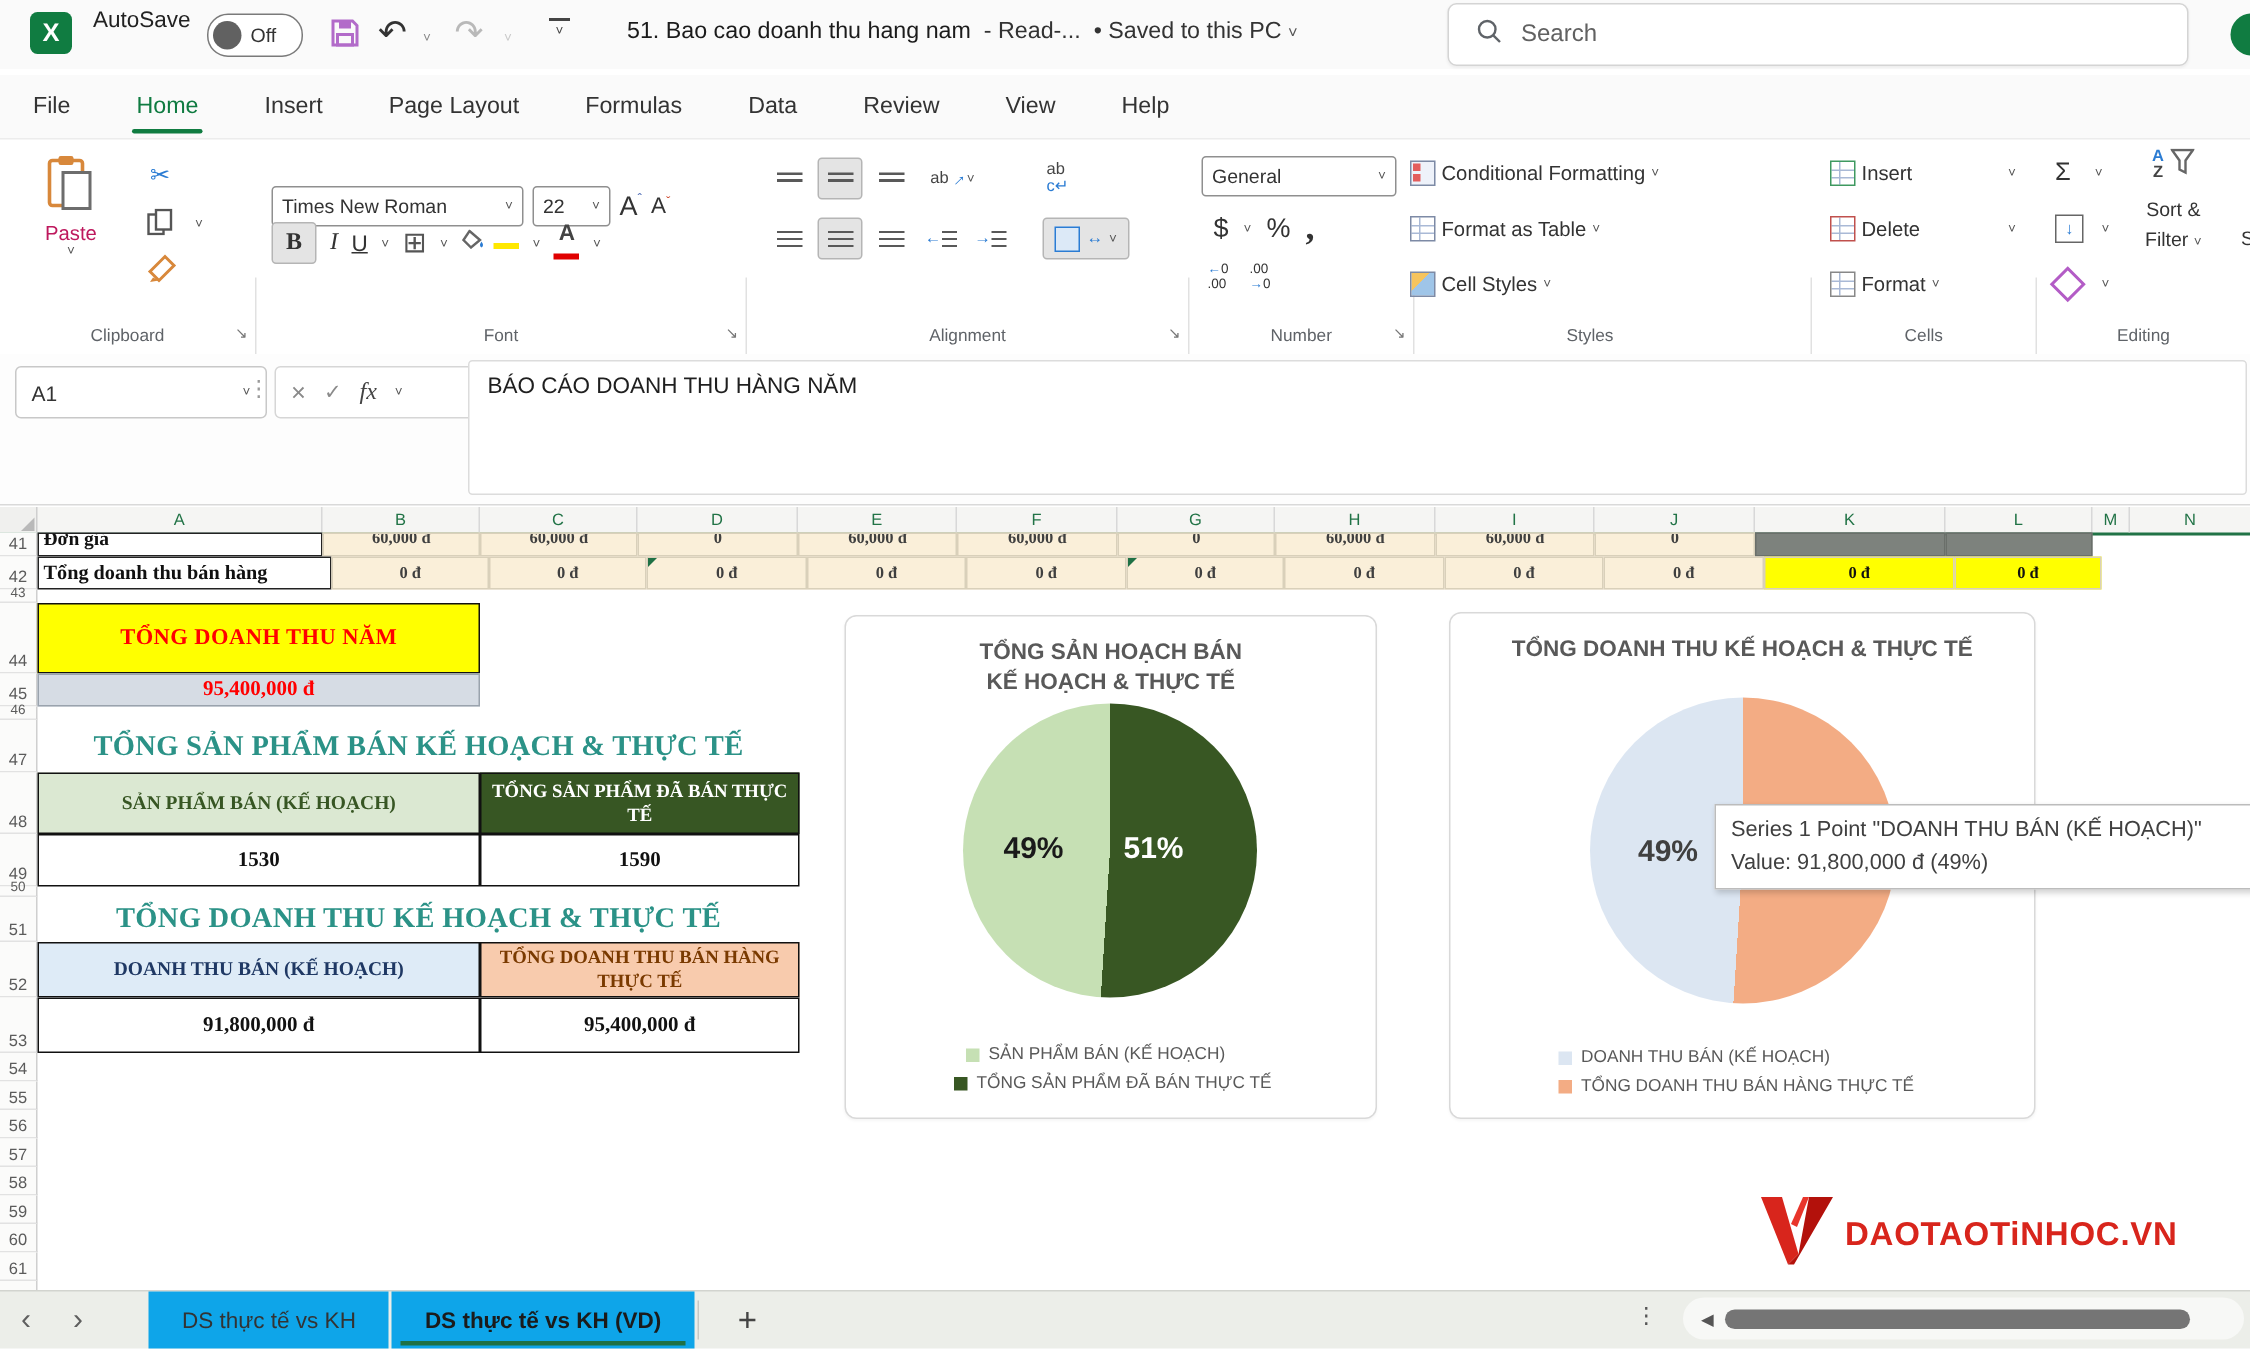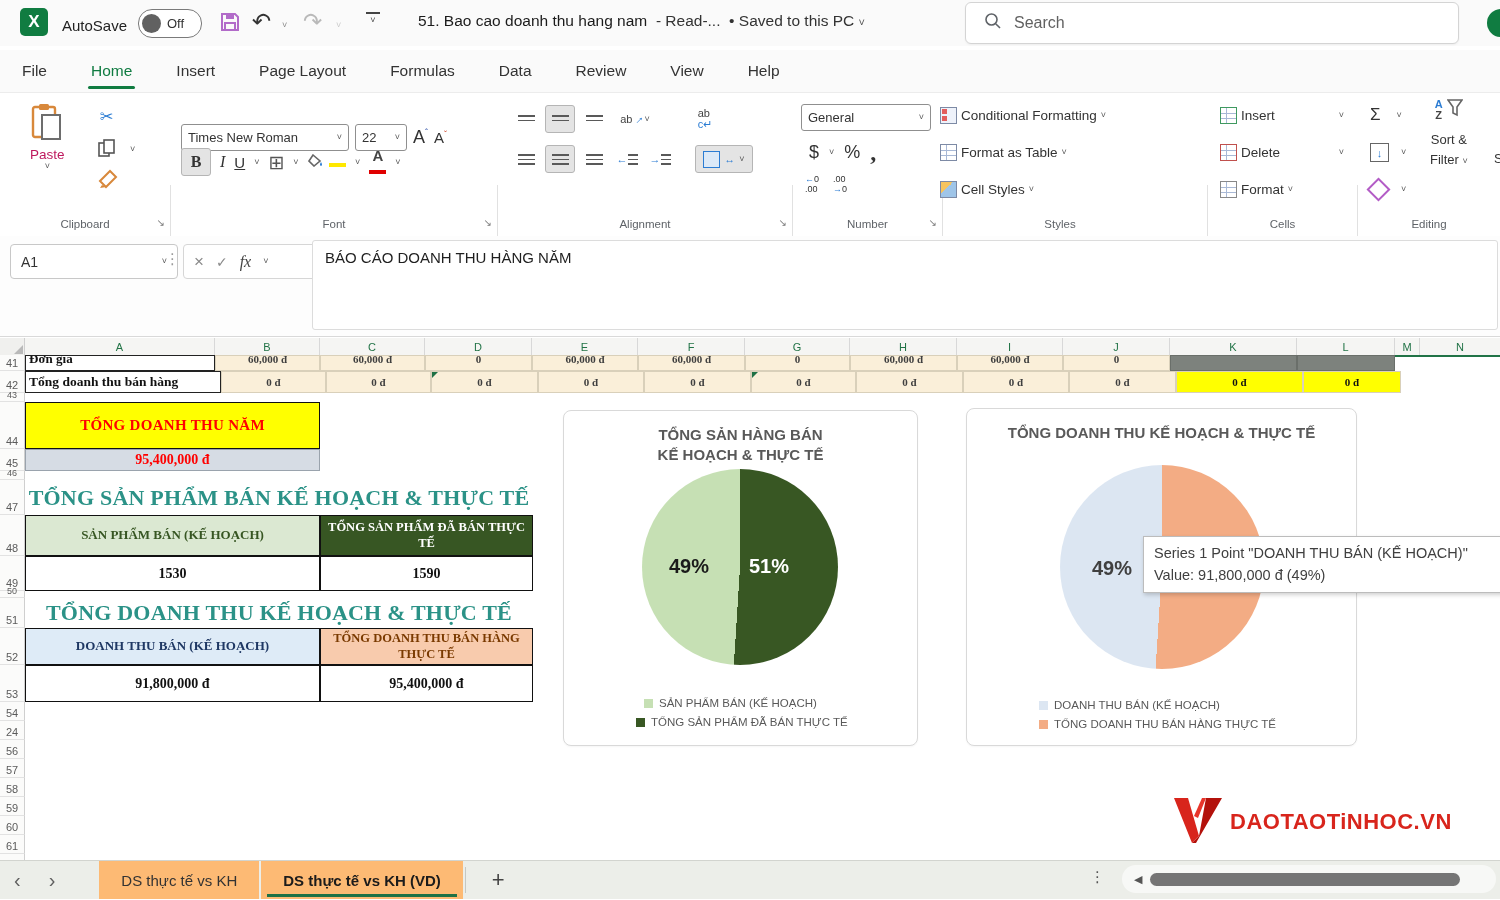--- a/index.html
+++ b/index.html
@@ -7,21 +7,21 @@
        font-family:"Liberation Sans","DejaVu Sans",sans-serif;color:#333;position:relative;}
   .abs{position:absolute;}
   .flex{display:flex;align-items:center;}
   .chev{font-size:9px;color:#555;line-height:1;}
   .sep-v{width:1px;background:#e1e1e1;position:absolute;top:92px;height:138px;}
 
   
   #titlebar{left:0;top:0;width:1500px;height:46px;background:#fafafa;}
   #xl-icon{left:20px;top:8px;width:28px;height:28px;background:#107C41;border-radius:5px;
            color:#fff;font-weight:bold;font-size:17px;display:flex;align-items:center;justify-content:center;}
-  #autosave-lbl{left:62px;top:17px;font-size:15px;color:#222;}
+  #autosave-lbl{left:62px;top:5px;font-size:15px;color:#222;}
   #autosave-toggle{left:138px;top:9px;width:62px;height:27px;border:1px solid #7a7a7a;border-radius:14px;background:#fff;display:flex;align-items:center;}
   #autosave-knob{width:19px;height:19px;border-radius:50%;background:#616161;margin-left:3px;}
   #autosave-state{font-size:13px;color:#333;margin-left:6px;}
   #undo-btn{left:252px;top:8px;font-size:23px;color:#333;}
   #redo-btn{left:303px;top:8px;font-size:23px;color:#b9b9b9;}
   .qat-chev{top:20px;font-size:9px;color:#888;}
   #qat-overflow{left:366px;top:12px;width:14px;height:14px;border-top:2px solid #444;color:#444;font-size:9px;text-align:center;line-height:12px;}
   #doc-title{left:418px;top:12px;font-size:15.5px;color:#1b1b1b;white-space:nowrap;}
   #doc-title .dim{color:#333;}
   #search-box{left:965px;top:2px;width:492px;height:40px;background:#fff;border:1px solid #d4d4d4;border-radius:6px;display:flex;align-items:center;box-shadow:0 1px 2px rgba(0,0,0,.05);}
@@ -73,21 +73,21 @@
   .labelcell{background:#fff;border:1px solid #222;font-weight:bold;color:#111;padding-left:3px;display:flex;align-items:center;}
   .clip{overflow:hidden;}
   .clip .inner{display:block;margin-top:-9px;}
   .graycell{background:#7d827d;border:0.5px solid #6a6f6a;}
   .yellowcell{background:#FFFF00;font-weight:bold;color:#111;}
   .tri-mark{position:absolute;left:0;top:0;width:0;height:0;border-right:6px solid transparent;border-top:6px solid #1E7145;}
 
   .block{position:absolute;box-sizing:border-box;font-family:"Liberation Serif","DejaVu Serif",serif;display:flex;align-items:center;justify-content:center;text-align:center;}
   #total-title{background:#FFFF00;border:1.5px solid #111;color:#FF0000;font-weight:bold;font-size:15px;letter-spacing:.3px;}
   #total-value{background:#D6DCE4;border:1px solid #9aa3ad;color:#FF0000;font-weight:bold;font-size:14px;}
-  .teal-heading{color:#2B9287;font-weight:bold;font-size:22px;letter-spacing:.2px;}
+  .teal-heading{color:#2B9287;font-weight:bold;font-size:19px;letter-spacing:.2px;}
   .tbl-h{border:1px solid #111;font-weight:bold;font-size:13px;line-height:1.25;padding:2px 6px;}
   .tbl-v{border:1px solid #111;background:#fff;font-weight:bold;font-size:14px;color:#111;}
   #p-col1{background:#DBE8D2;color:#375623;}
   #p-col2{background:#375623;color:#fff;font-size:12.5px;}
   #r-col1{background:#DEEBF7;color:#1F3864;}
   #r-col2{background:#F8CBAD;color:#7a3a00;font-size:12.5px;}
 
   
   .chart-card{position:absolute;background:#fff;border:1px solid #d9d9d9;border-radius:8px;box-shadow:0 1px 2px rgba(0,0,0,.04);}
   .chart-title{text-align:center;font-weight:bold;color:#595959;font-size:15px;line-height:1.35;margin-top:14px;}
@@ -100,21 +100,21 @@
   
   #chart-tooltip{left:1143px;top:536px;width:378px;background:#fff;border:1px solid #bcbcbc;box-shadow:1px 2px 4px rgba(0,0,0,.18);padding:5px 10px;font-size:14.5px;color:#404040;line-height:1.55;z-index:60;}
 
   
   #brand{left:1172px;top:796px;display:flex;align-items:center;gap:6px;}
   #brand-text{font-size:22px;font-weight:bold;color:#D8251C;letter-spacing:.5px;text-align:center;}
 
   
   #sheetbar{left:0;top:860px;width:1500px;height:38px;background:#ECEEE9;border-top:1px solid #d2d4cf;display:flex;align-items:stretch;}
   .nav-arrow{font-size:20px;color:#5f5f5f;align-self:center;padding:0 14px;}
-  .sheet-tab{background:#fdba74;display:flex;align-items:center;padding:0 22px;font-size:15px;color:#333;position:relative;margin-right:2px;}
+  .sheet-tab{background:#0ea5e9;display:flex;align-items:center;padding:0 22px;font-size:15px;color:#333;position:relative;margin-right:2px;}
   .sheet-tab.active{font-weight:bold;color:#1b1b1b;}
   .sheet-tab.active::after{content:"";position:absolute;left:6px;right:6px;bottom:2px;height:3px;background:#1E7145;}
   #tab-sep{width:1px;background:#c6c8c3;margin:6px 0;}
   #add-sheet{font-size:22px;color:#444;align-self:center;padding:0 26px;}
   #sheet-dots{position:absolute;left:1090px;top:868px;color:#555;font-size:15px;}
   #hscroll-track{position:absolute;left:1122px;top:865px;width:374px;height:28px;background:#f7f8f6;border-radius:14px;display:flex;align-items:center;}
   #hscroll-left{color:#555;font-size:11px;margin-left:12px;}
   #hscroll-thumb{margin-left:8px;width:310px;height:13px;border-radius:7px;background:#757575;}
 </style>
 </head>
@@ -422,21 +422,21 @@
     <div class="rowhdr" style="height:22px;">45</div>
     <div class="rowhdr" style="height:9px;font-size:9px;">46</div>
     <div class="rowhdr" style="height:35px;">47</div>
     <div class="rowhdr" style="height:41px;">48</div>
     <div class="rowhdr" style="height:35px;">49</div>
     <div class="rowhdr" style="height:7px;font-size:9px;">50</div>
     <div class="rowhdr" style="height:30px;">51</div>
     <div class="rowhdr" style="height:37px;">52</div>
     <div class="rowhdr" style="height:37px;">53</div>
     <div class="rowhdr" style="height:19px;">54</div>
-    <div class="rowhdr" style="height:19px;">24</div>
+    <div class="rowhdr" style="height:19px;">55</div>
     <div class="rowhdr" style="height:19px;">56</div>
     <div class="rowhdr" style="height:19px;">57</div>
     <div class="rowhdr" style="height:19px;">58</div>
     <div class="rowhdr" style="height:19px;">59</div>
     <div class="rowhdr" style="height:19px;">60</div>
     <div class="rowhdr" style="height:19px;">61</div>
     <div class="rowhdr" style="height:19px;">62</div>
   </div>
 
   <div class="sheet-row" style="left:25px;top:17px;height:16px;">
@@ -526,21 +526,21 @@
 
   <div class="block teal-heading" style="left:25px;top:260px;width:508px;height:30px;">TỔNG DOANH THU KẾ HOẠCH &amp; THỰC TẾ</div>
   <div id="r-col1" class="block tbl-h" style="left:25px;top:290px;width:295px;height:37px;">DOANH THU BÁN (KẾ HOẠCH)</div>
   <div id="r-col2" class="block tbl-h" style="left:320px;top:290px;width:213px;height:37px;">TỔNG DOANH THU BÁN HÀNG THỰC TẾ</div>
   <div class="block tbl-v" style="left:25px;top:327px;width:295px;height:37px;">91,800,000 đ</div>
   <div class="block tbl-v" style="left:320px;top:327px;width:213px;height:37px;">95,400,000 đ</div>
 </div>
 
 <div class="chart-card" style="left:563px;top:410px;width:353px;height:334px;">
   <div class="chart-title">
-    <span>TỔNG SẢN HÀNG BÁN</span><br><span>KẾ HOẠCH &amp; THỰC TẾ</span>
+    <span>TỔNG SẢN HOẠCH BÁN</span><br><span>KẾ HOẠCH &amp; THỰC TẾ</span>
   </div>
   <div class="pie" style="left:78px;top:58px;width:196px;height:196px;background:conic-gradient(#385723 0deg 183.6deg,#C6E0B4 183.6deg 360deg);">
     <span class="pie-label" style="left:27px;top:86px;">49%</span>
     <span class="pie-label" style="left:107px;top:86px;color:#fff;">51%</span>
   </div>
   <div class="legend" style="top:286px;padding-left:80px;">
     <div class="legend-row">
         <span class="swatch" style="background:#C6E0B4;"></span>
         <span>SẢN PHẨM BÁN (KẾ HOẠCH)</span>
       </div>

